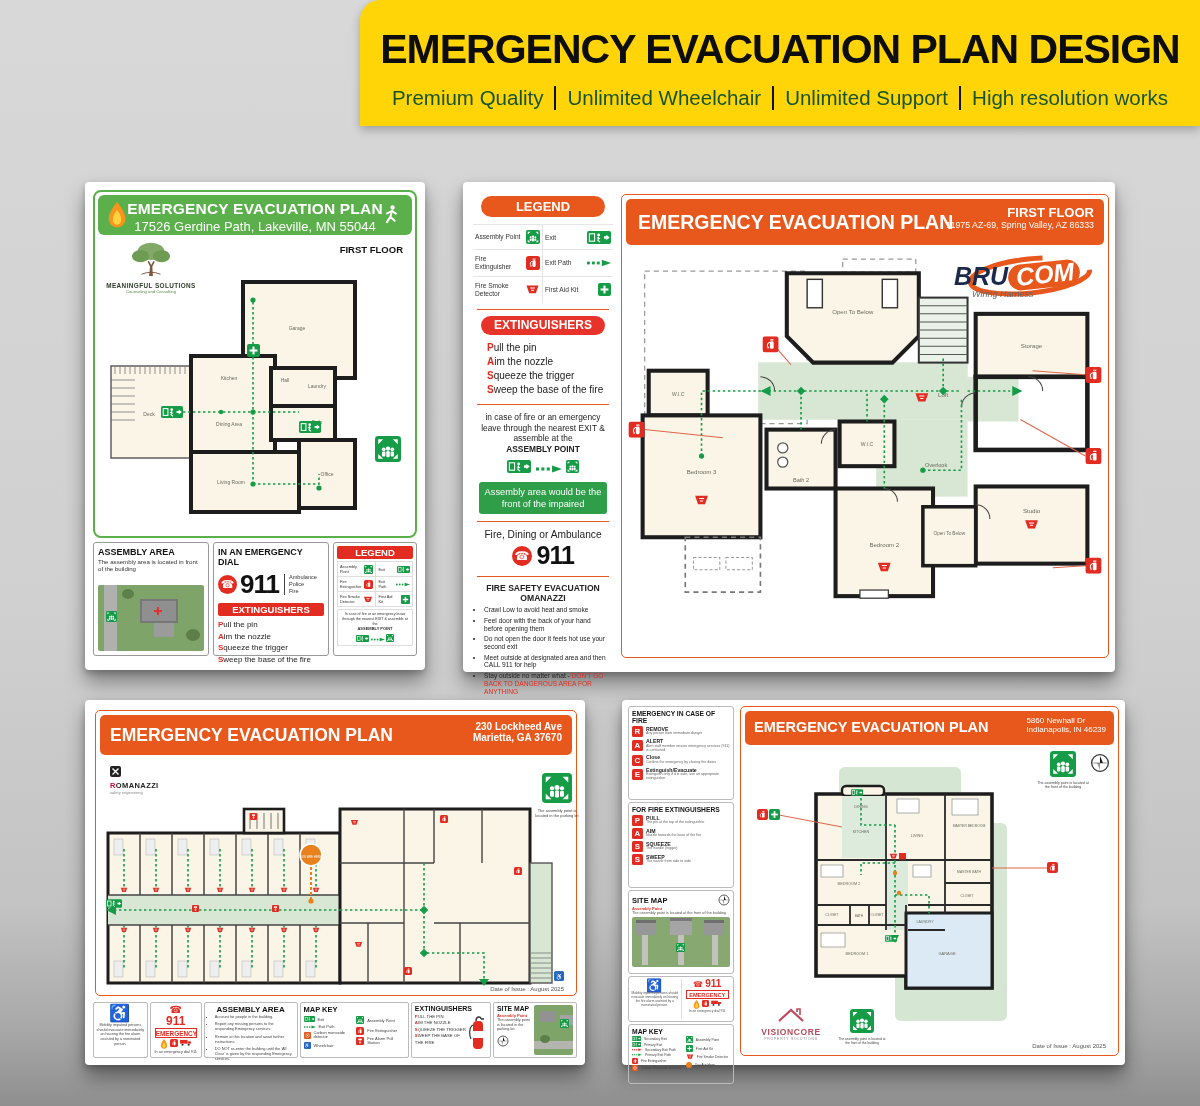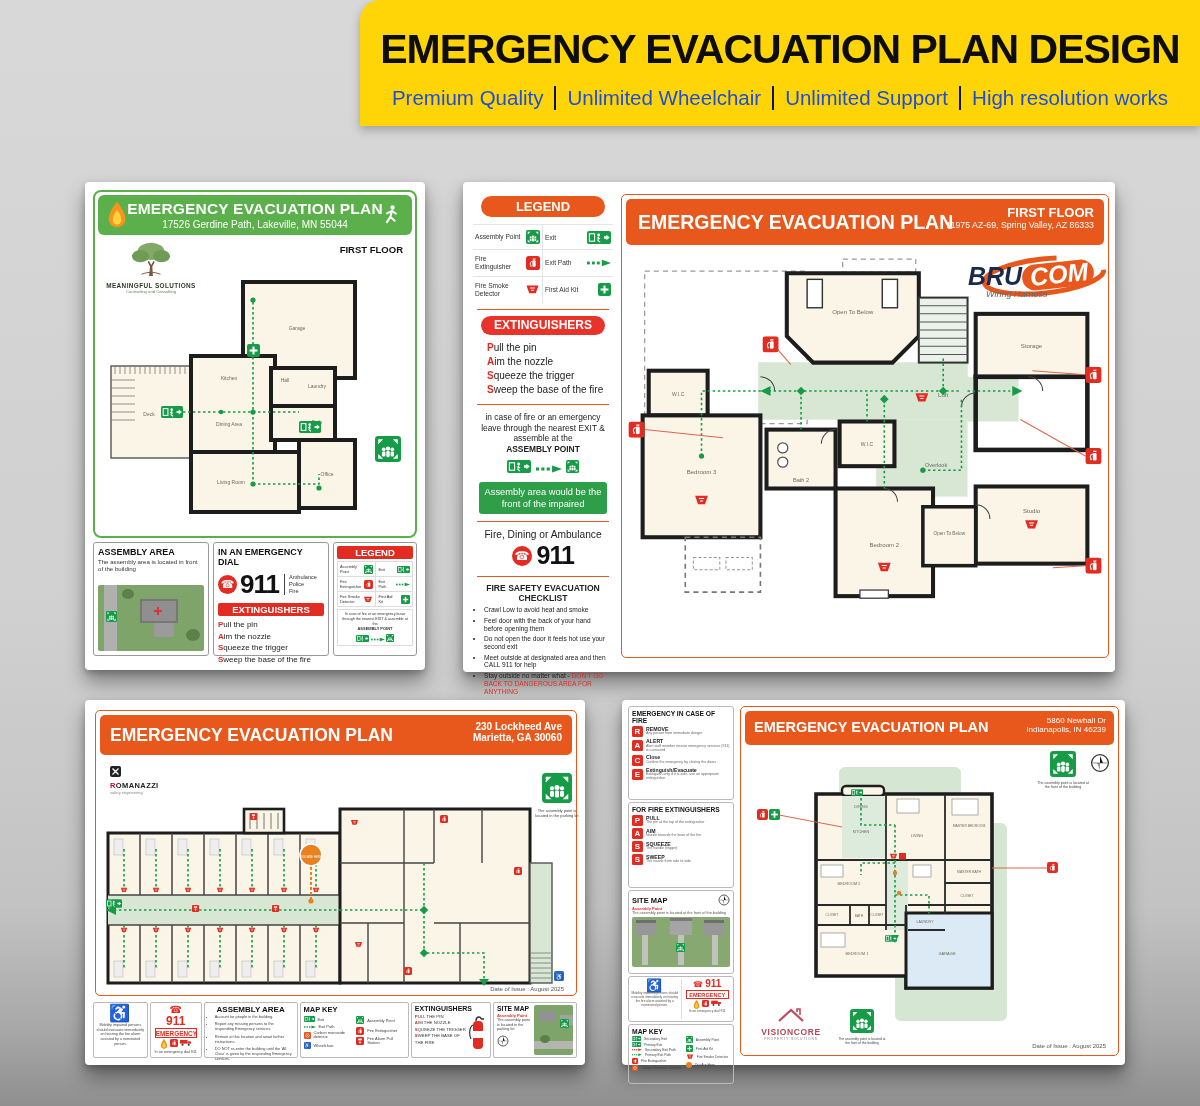--- a/index.html
+++ b/index.html
@@ -130,42 +130,42 @@
     <circle cx="3.4" cy="7.4" r="1.4" fill="#333"></circle>
         <circle cx="11.6" cy="7.4" r="1.4" fill="#333"></circle>
   </symbol>
 </defs>
 </svg>
 
 <div class="canvas">
 
   <div class="abs" style="left:360px;top:0;width:840px;height:126px;background:#FFD508;border-radius:20px 0 0 0;box-shadow:0 4px 10px rgba(0,0,0,.25)">
     <div class="abs b" style="left:0;right:0;top:26px;text-align:center;font-size:41px;letter-spacing:-1px;color:#0d0d0d">EMERGENCY EVACUATION PLAN DESIGN</div>
-    <div class="abs" style="left:0;right:0;top:86px;display:flex;justify-content:center;align-items:center;font-size:20.5px;color:#1d4ed8">
+    <div class="abs" style="left:0;right:0;top:86px;display:flex;justify-content:center;align-items:center;font-size:20.5px;color:#14532d">
       <span>Premium Quality</span>
       <span style="border-left:2px solid #111;height:24px;margin:0 11px"></span>
       <span>Unlimited Wheelchair</span>
       <span style="border-left:2px solid #111;height:24px;margin:0 11px"></span>
       <span>Unlimited Support</span>
       <span style="border-left:2px solid #111;height:24px;margin:0 11px"></span>
       <span>High resolution works</span>
     </div>
   </div>
 
   <section class="card" style="left:85px;top:182px;width:340px;height:488px">
     <div class="abs" style="left:8px;top:8px;width:320px;height:344px;border:2px solid #5CB04C;border-radius:8px">
       <div class="abs" style="left:3px;top:3px;right:3px;height:40px;background:#5CB04C;border-radius:6px;color:#fff">
         <svg class="abs" style="left:9px;top:6px" width="20" height="28">
             <use href="#s-flame"></use>
           </svg>
         <svg class="abs" style="right:9px;top:9px" width="22" height="22">
             <use href="#s-run"></use>
           </svg>
         <div class="b ctr" style="font-size:15.5px;padding-top:5px;letter-spacing:.2px">EMERGENCY EVACUATION PLAN</div>
-        <div class="ctr" style="font-size:10px;margin-top:1px">17526 Gerdine Path, Lakeville, MN 55044</div>
+        <div class="ctr" style="font-size:13px;margin-top:1px">17526 Gerdine Path, Lakeville, MN 55044</div>
       </div>
       <div class="abs b" style="right:12px;top:52px;font-size:9.5px;color:#111">FIRST FLOOR</div>
       <div class="abs ctr" style="left:8px;top:48px;width:96px">
         <svg width="46" height="38">
             <use href="#s-tree"></use>
           </svg>
         <div class="b" style="font-size:6.4px;color:#2e3d2a;letter-spacing:.4px">MEANINGFUL SOLUTIONS</div>
         <div style="font-size:4.2px;color:#5a8a4a">Counseling and Consulting</div>
       </div>
 
@@ -377,39 +377,39 @@
           </svg>
       </div>
       <div class="ctr" style="margin:5px 6px 0;background:#2E9E49;color:#fff;font-size:9.3px;line-height:1.3;padding:4px 3px;border-radius:3px">Assembly area would be the front of the impaired</div>
       <hr class="hr-o" style="margin:7px 4px">
       <div class="ctr" style="font-size:10.2px;color:#222">Fire, Dining or Ambulance</div>
       <div class="ctr" style="margin-top:1px">
         <span style="display:inline-block;width:20px;height:20px;border-radius:50%;background:#E22B21;color:#fff;font-size:12px;line-height:20px;vertical-align:middle">☎</span>
         <span class="b" style="font-size:25px;color:#111;vertical-align:middle;letter-spacing:-1px">911</span>
       </div>
       <hr class="hr-o" style="margin:6px 4px">
-      <div class="b ctr" style="font-size:8.6px;color:#222;margin-top:2px">FIRE SAFETY EVACUATION CHECKLIST</div>
+      <div class="b ctr" style="font-size:8.6px;color:#222;margin-top:2px">FIRE SAFETY EVACUATION OMANAZZI</div>
       <ul class="tl" style="font-size:6.6px;color:#222;line-height:1.2;margin-top:3px;padding-right:2px">
         <li>Crawl Low to avoid heat and smoke</li>
         <li>Feel door with the back of your hand before opening them</li>
         <li>Do not open the door it feels hot use your second exit</li>
         <li>Meet outside at designated area and then CALL 911 for help</li>
         <li><span>Stay outside no matter what - </span><span style="color:#E22B21">DON'T GO BACK TO DANGEROUS AREA FOR ANYTHING</span></li>
       </ul>
     </div>
 
     <div class="abs oborder" style="left:158px;top:12px;width:486px;height:462px">
       <div class="abs obar" style="left:4px;top:4px;right:4px;height:46px">
         <div class="b" style="font-size:19.5px;padding:12px 0 0 12px">EMERGENCY EVACUATION PLAN</div>
         <div class="abs" style="right:10px;top:6px;text-align:right">
           <div class="b" style="font-size:13px">FIRST FLOOR</div>
           <div style="font-size:8.8px">11975 AZ-69, Spring Valley, AZ 86333</div>
         </div>
       </div>
-      <div class="abs" style="right:2px;top:60px;width:150px;height:46px">
+      <div class="abs" style="right:16px;top:60px;width:150px;height:46px">
         <svg width="150" height="46" viewBox="0 0 150 46">
           <ellipse cx="88" cy="21" rx="60" ry="17" fill="none" stroke="#E8581C" stroke-width="5" stroke-dasharray="210 130" transform="rotate(-6 88 21)"></ellipse>
           <text x="12" y="30" font-size="25" font-style="italic" font-weight="bold" fill="#1B2A4A">BRU</text>
           <rect x="66" y="7" width="72" height="26" rx="13" fill="#E8581C" transform="rotate(-6 102 20)"></rect>
           <text x="74" y="28" font-size="25" font-style="italic" font-weight="bold" fill="#fff" transform="rotate(-6 102 20)">COM</text>
           <text x="30" y="42" font-size="9" font-style="italic" fill="#666">Wiring Harness</text>
         </svg>
       </div>
 
       <svg class="abs" style="left:4px;top:62px" width="478" height="396" viewBox="0 0 470 390">
@@ -505,21 +505,21 @@
       </svg>
     </div>
   </section>
 
   <section class="card" style="left:85px;top:700px;width:500px;height:365px">
     <div class="abs oborder" style="left:10px;top:10px;width:480px;height:284px">
       <div class="abs obar" style="left:4px;top:4px;right:4px;height:40px">
         <div class="b" style="font-size:17.5px;padding:10px 0 0 10px">EMERGENCY EVACUATION PLAN</div>
         <div class="abs" style="right:10px;top:6px;text-align:right;font-size:10px">
           <div class="b">230 Lockheed Ave</div>
-          <div class="b">Marietta, GA 30060</div>
+          <div class="b">Marietta, GA 37670</div>
         </div>
       </div>
       <div class="abs" style="left:14px;top:52px;width:90px">
         <svg width="11" height="11">
             <rect width="11" height="11" rx="2" fill="#222"></rect>
             <path d="M2.5,8.5 L8.5,2.5 M2.5,2.5 L8.5,8.5" stroke="#fff" stroke-width="1.4"></path>
           </svg>
         <div style="font-size:7.5px;font-weight:bold;color:#222;letter-spacing:.4px"><span style="color:#C03">R</span>OMANAZZI</div>
         <div style="font-size:4px;color:#888">safety engineering</div>
       </div>
@@ -909,21 +909,21 @@
                 <span style="font-size:3.4px;color:#444">You Are Here</span>
               </div>
           </div>
         </div>
       </div>
     </div>
 
     <div class="abs oborder" style="left:118px;top:6px;width:377px;height:348px">
       <div class="abs obar" style="left:4px;top:4px;right:4px;height:34px">
         <div class="b" style="font-size:14.5px;padding:8px 0 0 9px">EMERGENCY EVACUATION PLAN</div>
-        <div class="abs" style="right:8px;top:5px;text-align:right;font-size:8px">
+        <div class="abs" style="right:8px;top:5px;text-align:left;font-size:8px">
           <div>5860 Newhall Dr</div>
           <div>Indianapolis, IN 46239</div>
         </div>
       </div>
       <div class="abs ctr" style="left:296px;top:44px;width:52px">
         <svg width="26" height="26">
             <use href="#s-asm"></use>
           </svg>
         <div style="font-size:3.6px;color:#444;line-height:1.25">The assembly point is located at the front of the building</div>
       </div>

